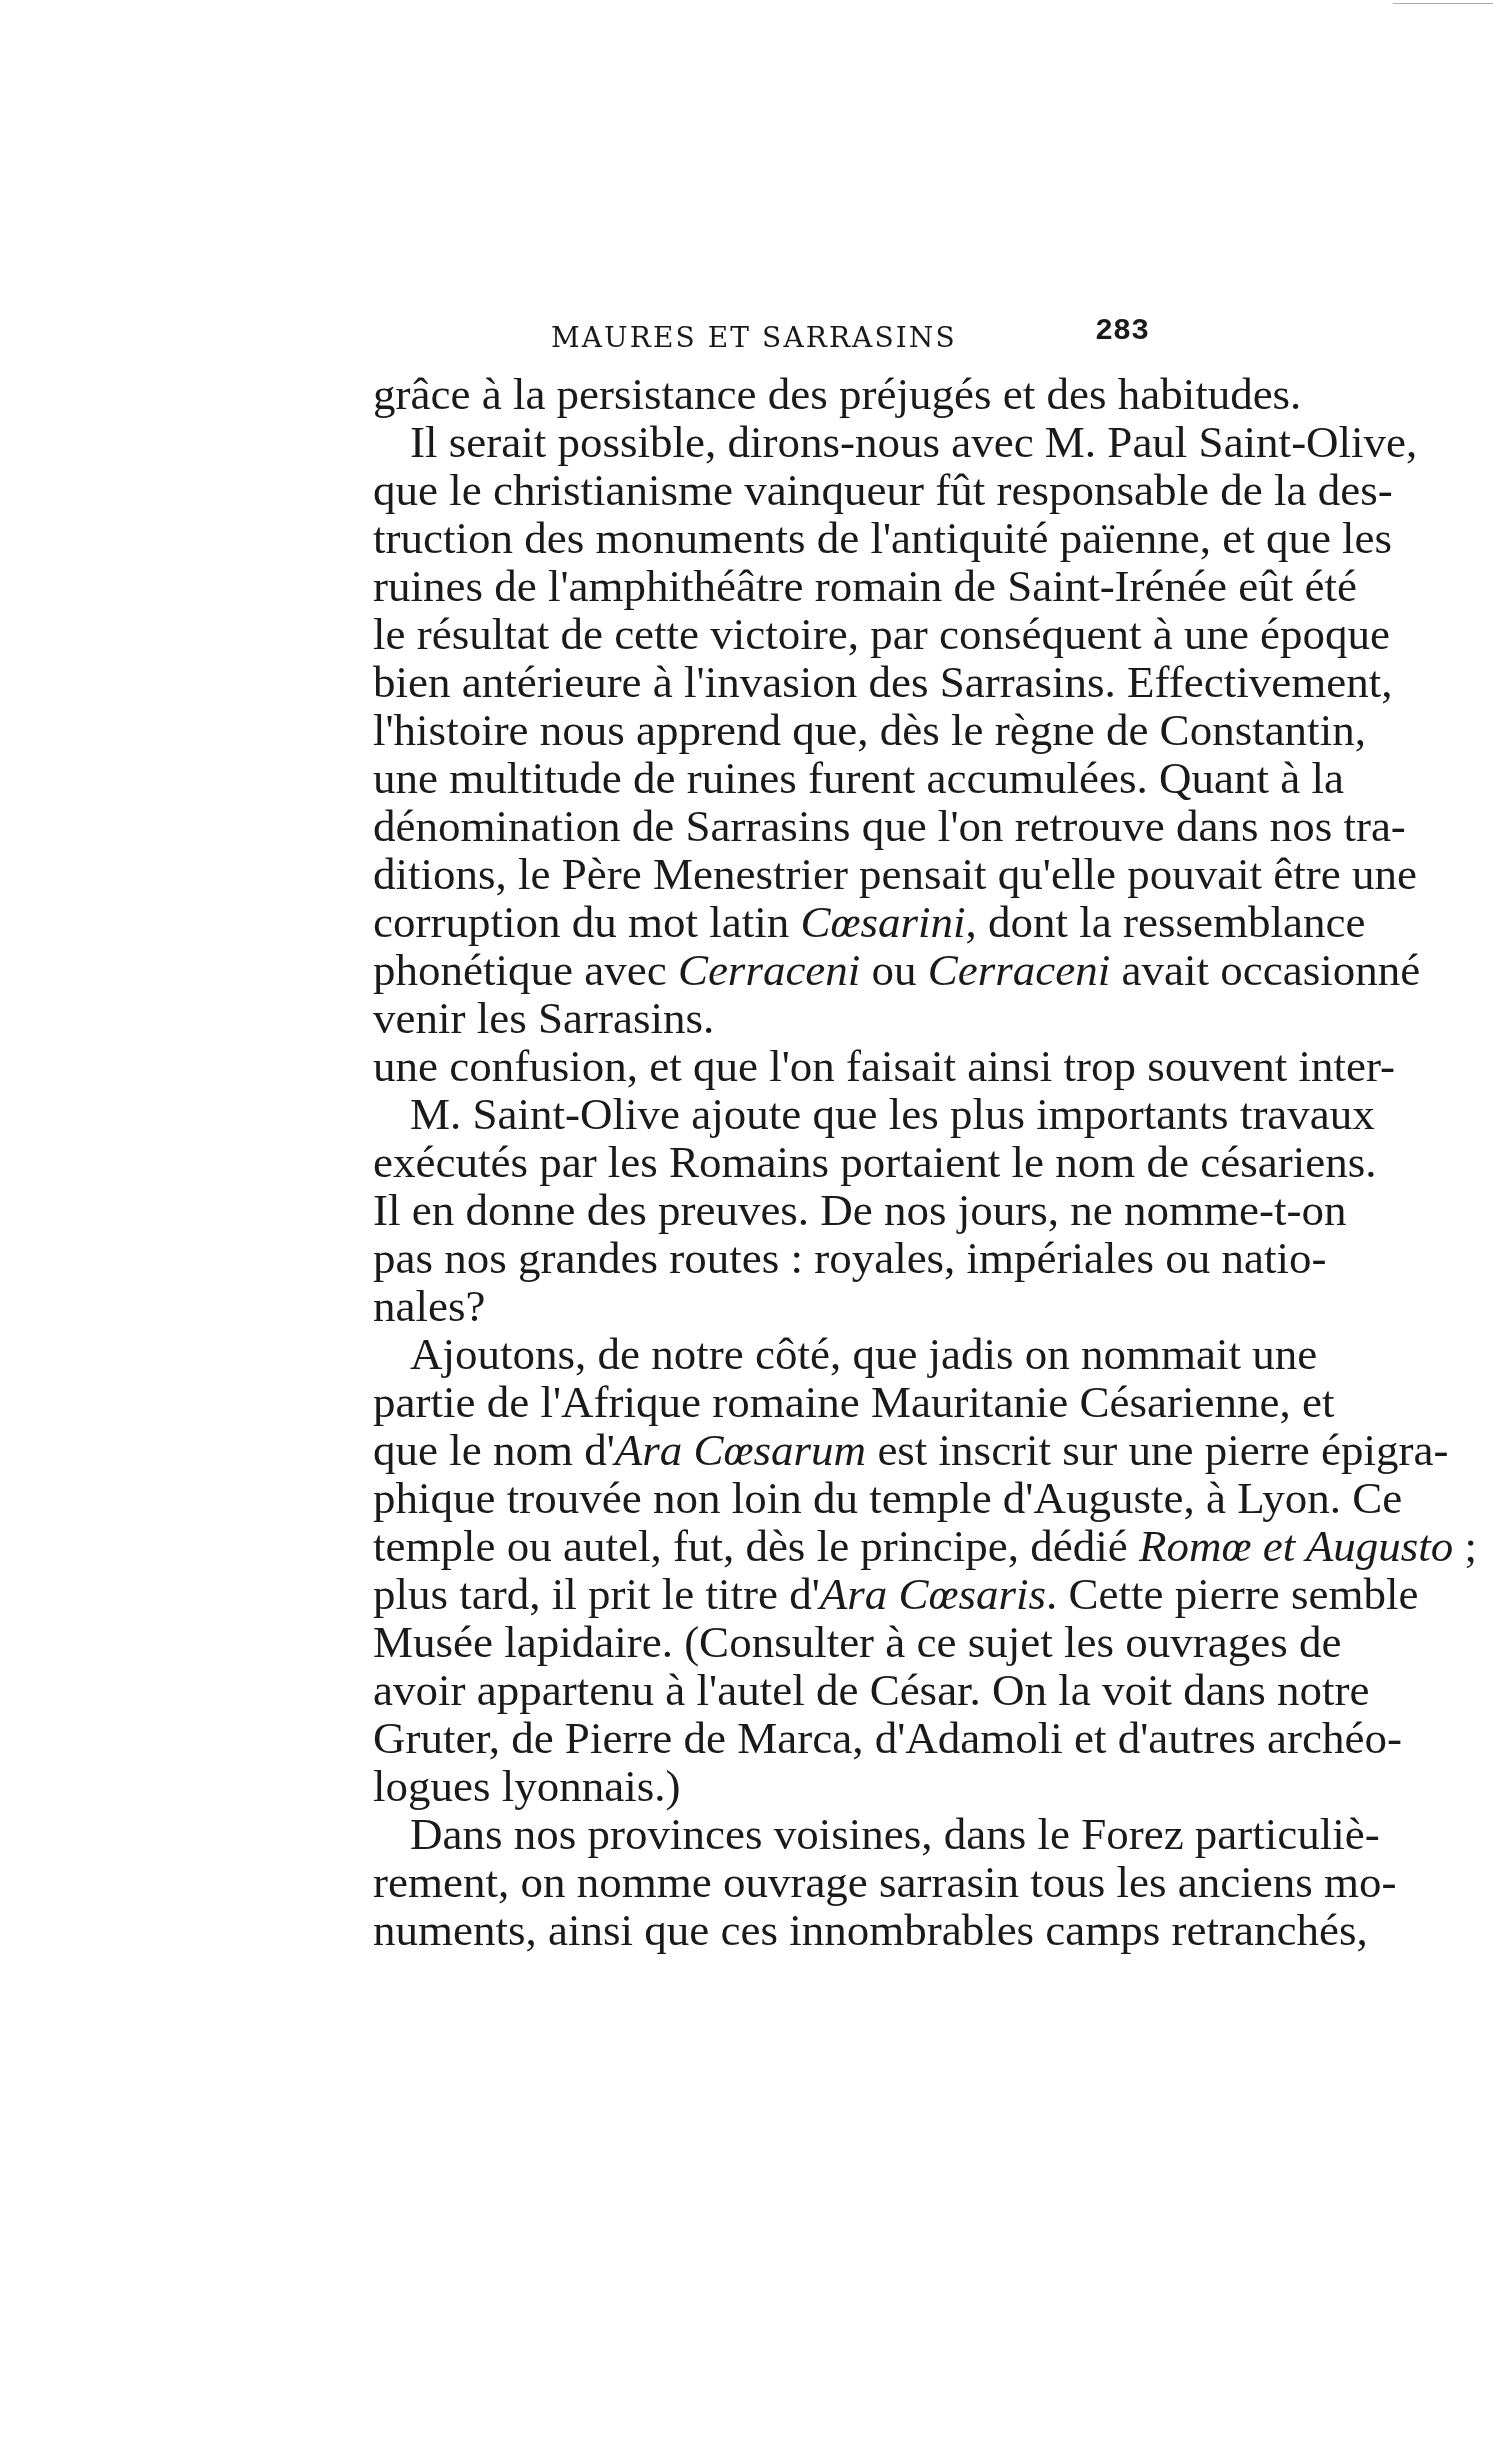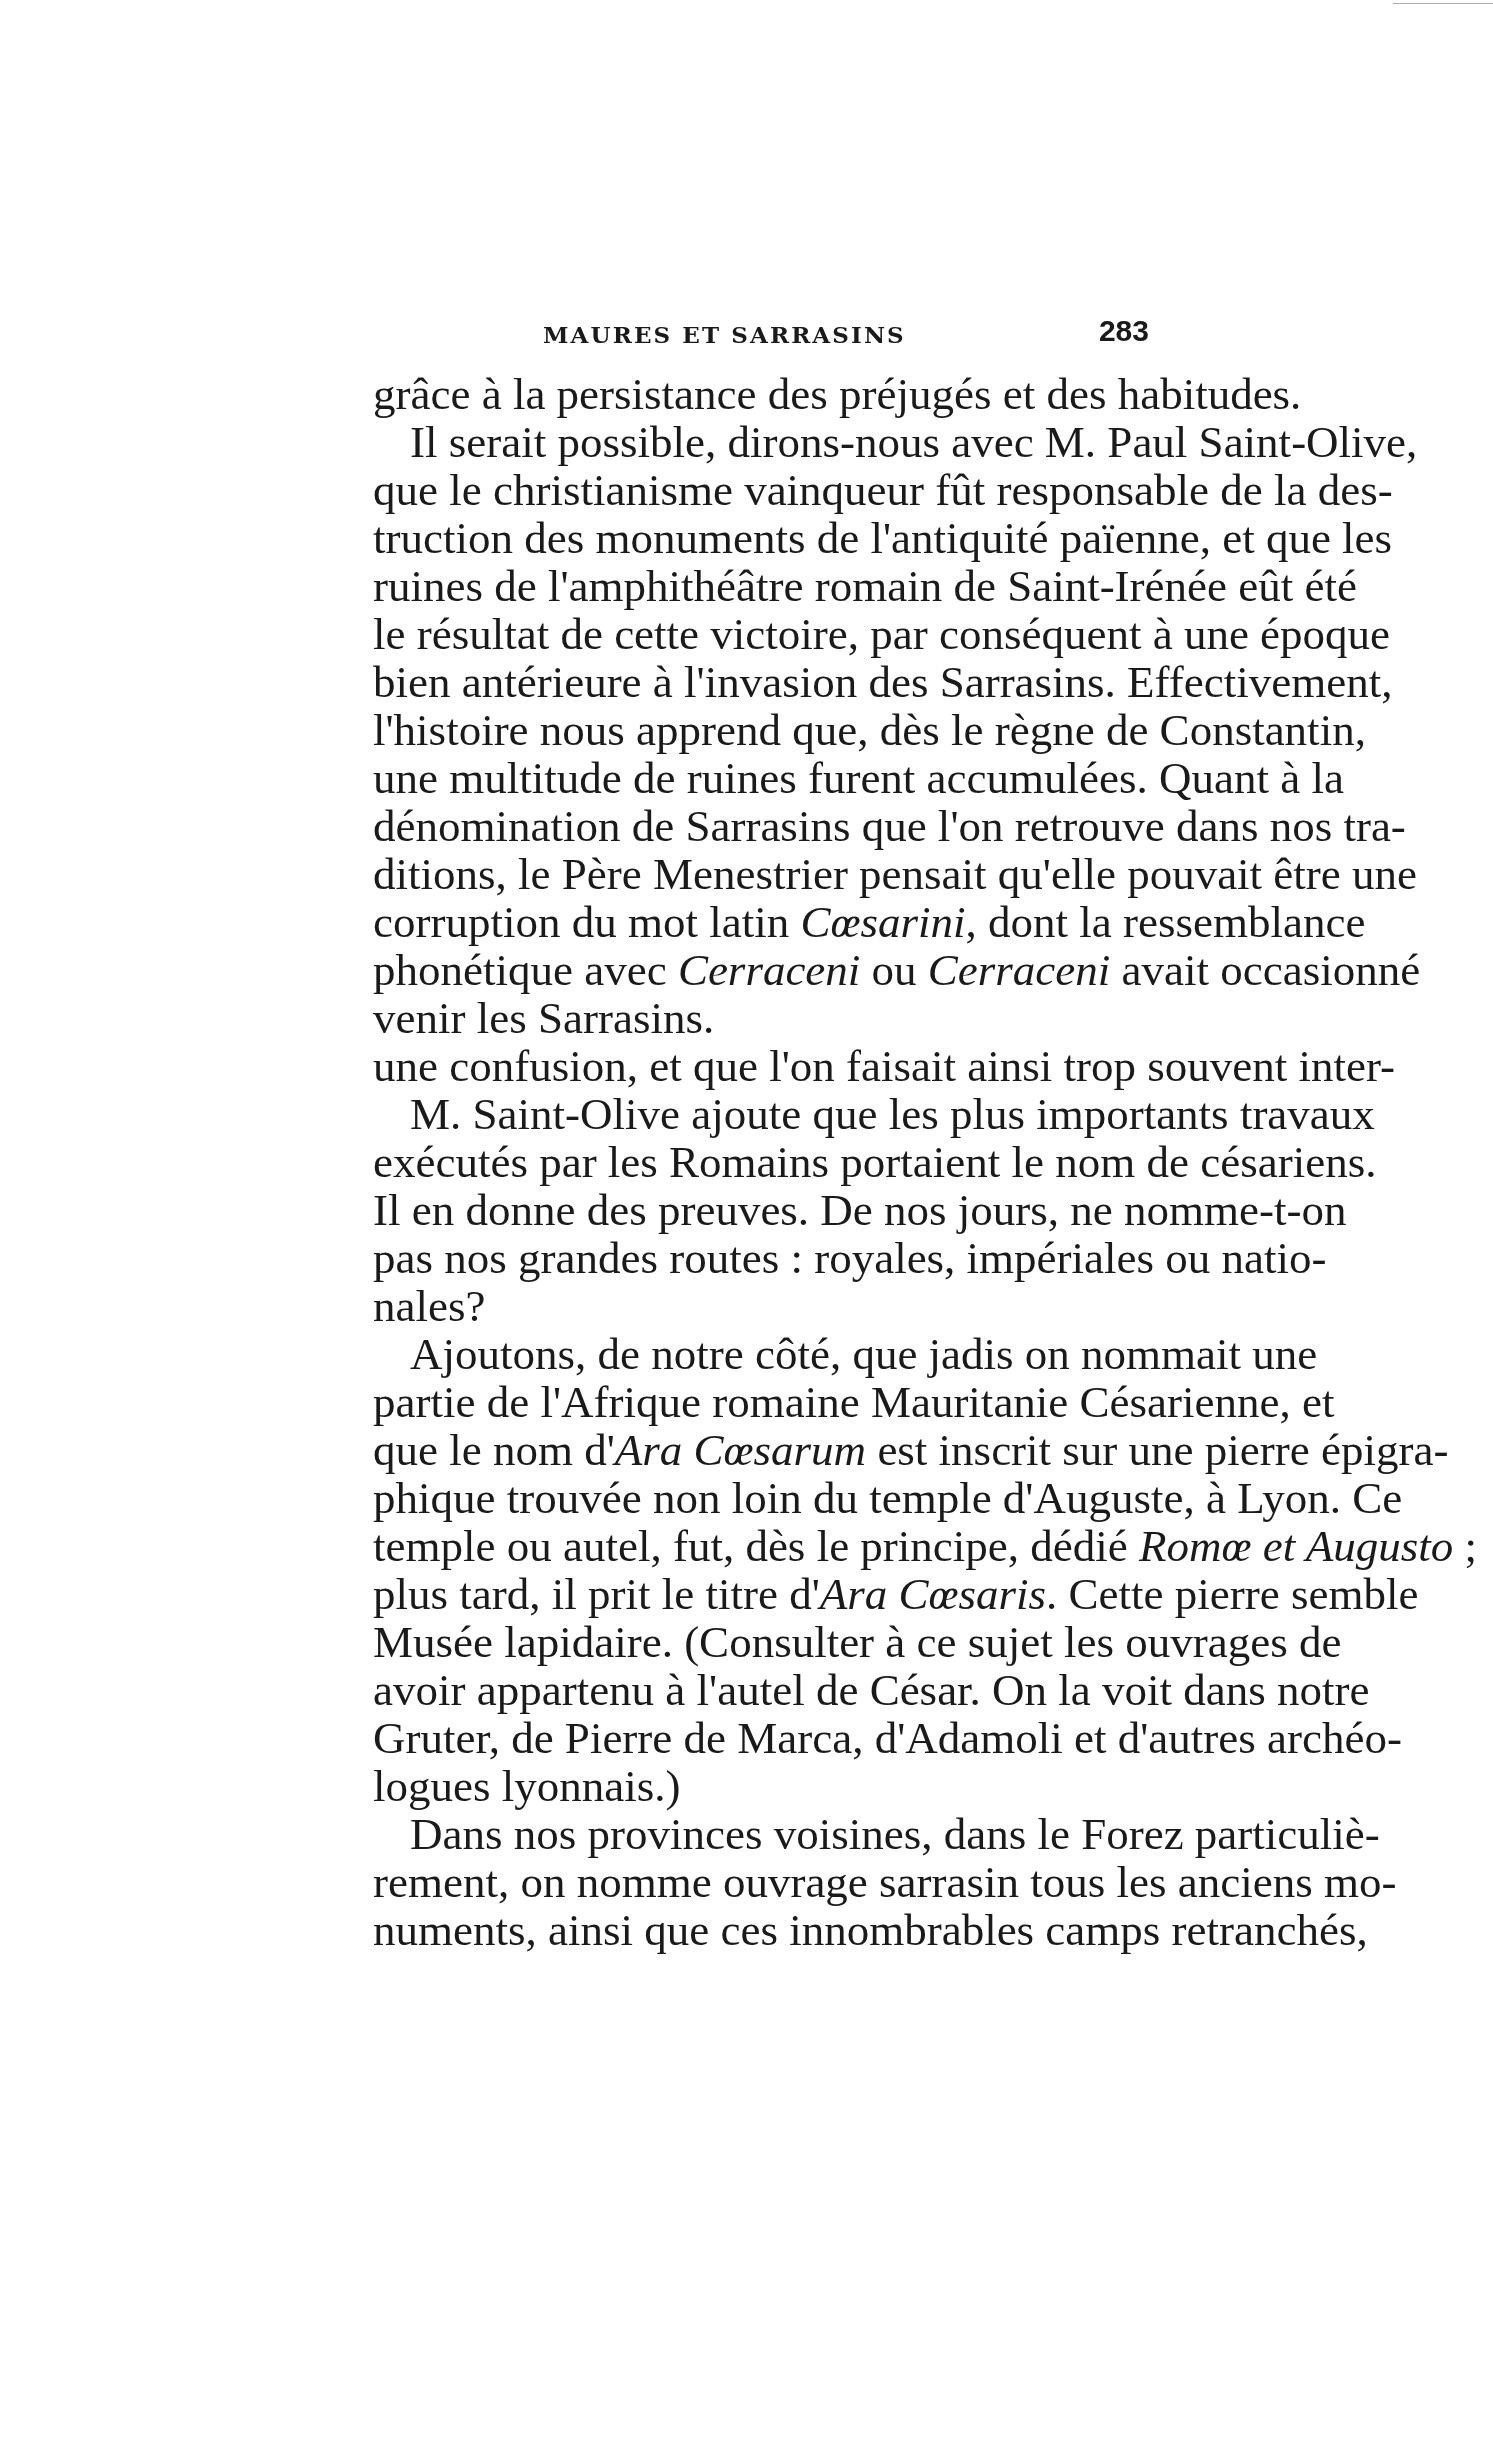--- a/index.html
+++ b/index.html
@@ -1,20 +1,20 @@
 <!DOCTYPE html>
 <html style="font-size:13.3px"><head>
 <meta charset="utf-8">
 <style>
   html, body { margin:0; padding:0; background:#ffffff; }
   body { width:1493px; height:2462px; position:relative; overflow:hidden; font-family:"Liberation Serif", "DejaVu Serif", serif; color:#1a1a1a; }
   .page { position:absolute; left:0; top:0; width:1493px; height:2462px; }
   .running-head { position:absolute; left:373px; top:321px; width:776px; height:33px; }
-  .head-title { position:absolute; left:170px; top:0; font-size:23px; font-weight:bold; letter-spacing:2.1px; font-family:"DejaVu Serif", serif; }
-  .head-num { position:absolute; right:0; top:-6.6px; font-size:30px; font-weight:bold; font-family:Liberation Sans, sans-serif; }
+  .head-title { position:absolute; left:178px; top:0; font-size:28px; font-weight:normal; letter-spacing:2.1px; font-family:"DejaVu Serif", serif; }
+  .head-num { position:absolute; right:0; top:-6.6px; font-size:30px; font-weight:bold; font-family:Liberation Mono, monospace; }
   .body-text { position:absolute; left:373px; top:370px; width:776px; }
   .line { height:48px; line-height:48px; font-size:45px; white-space:nowrap; text-align:justify; text-align-last:justify; overflow:visible; }
   .line.last { text-align-last:left; }
   .line.indent { padding-left:37px; }
   .rule-top { position:absolute; right:0; top:3.3px; width:100px; height:0.8px; background:#aaa; }
 </style>
 </head>
 <body>
 
 <div class="page">

